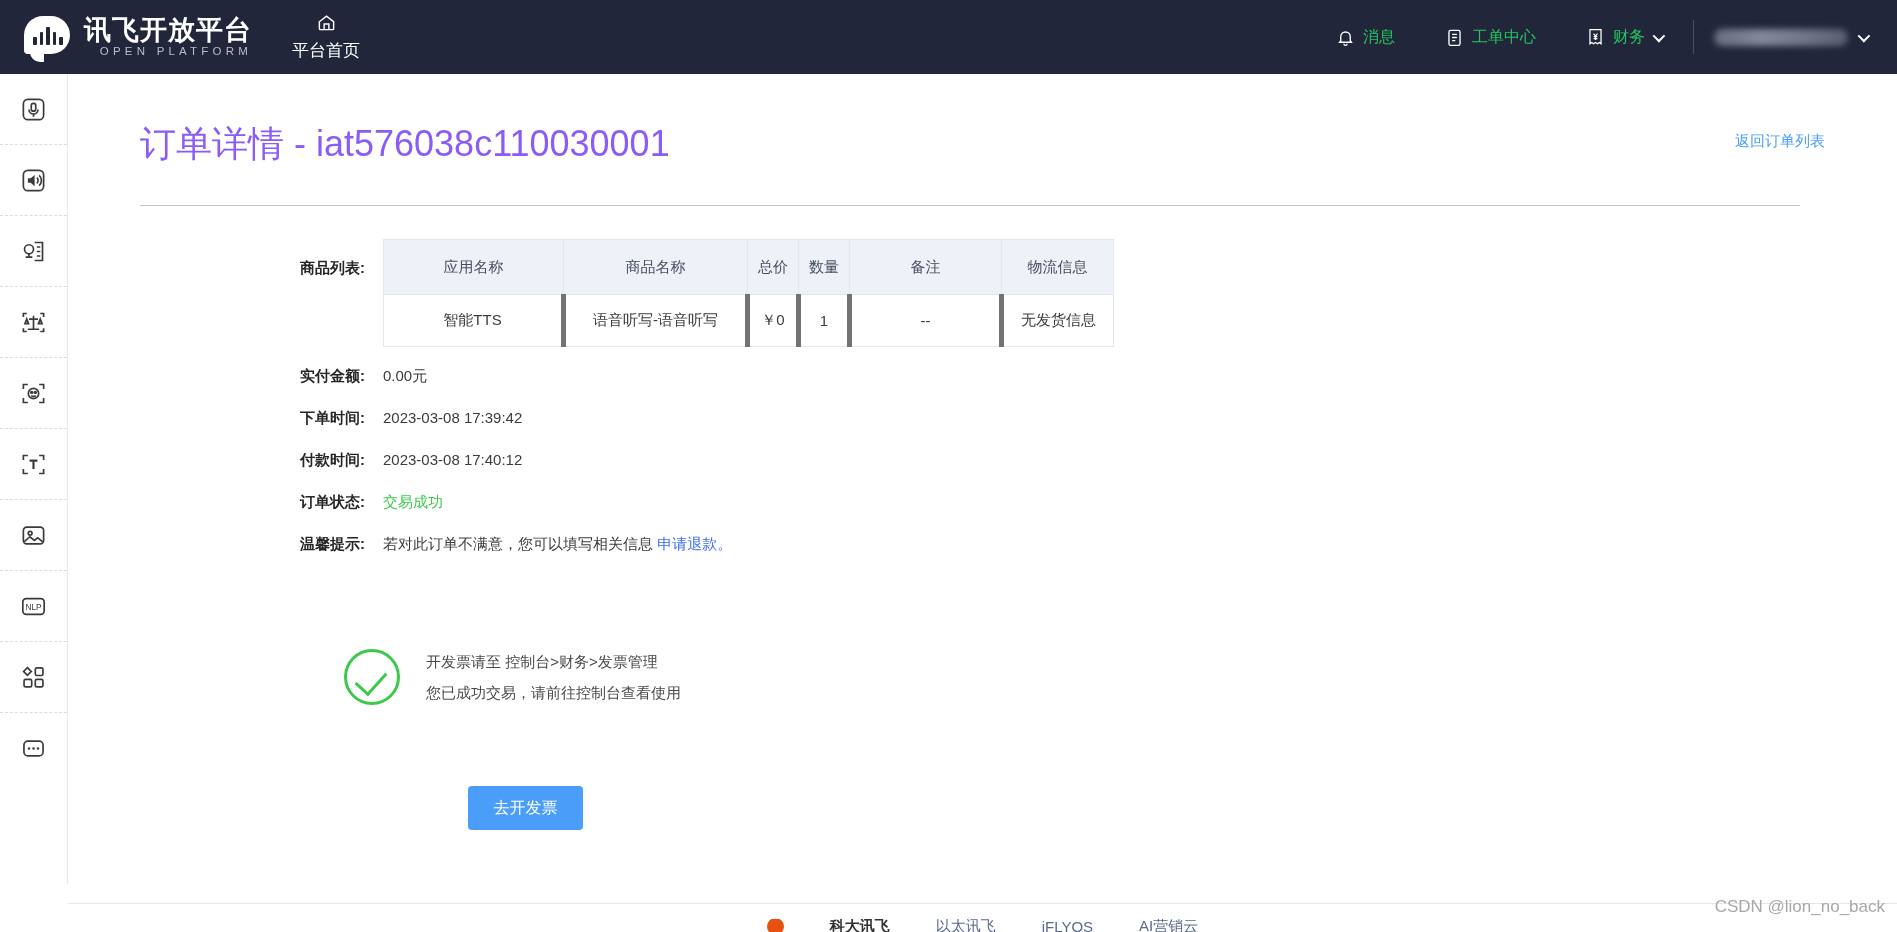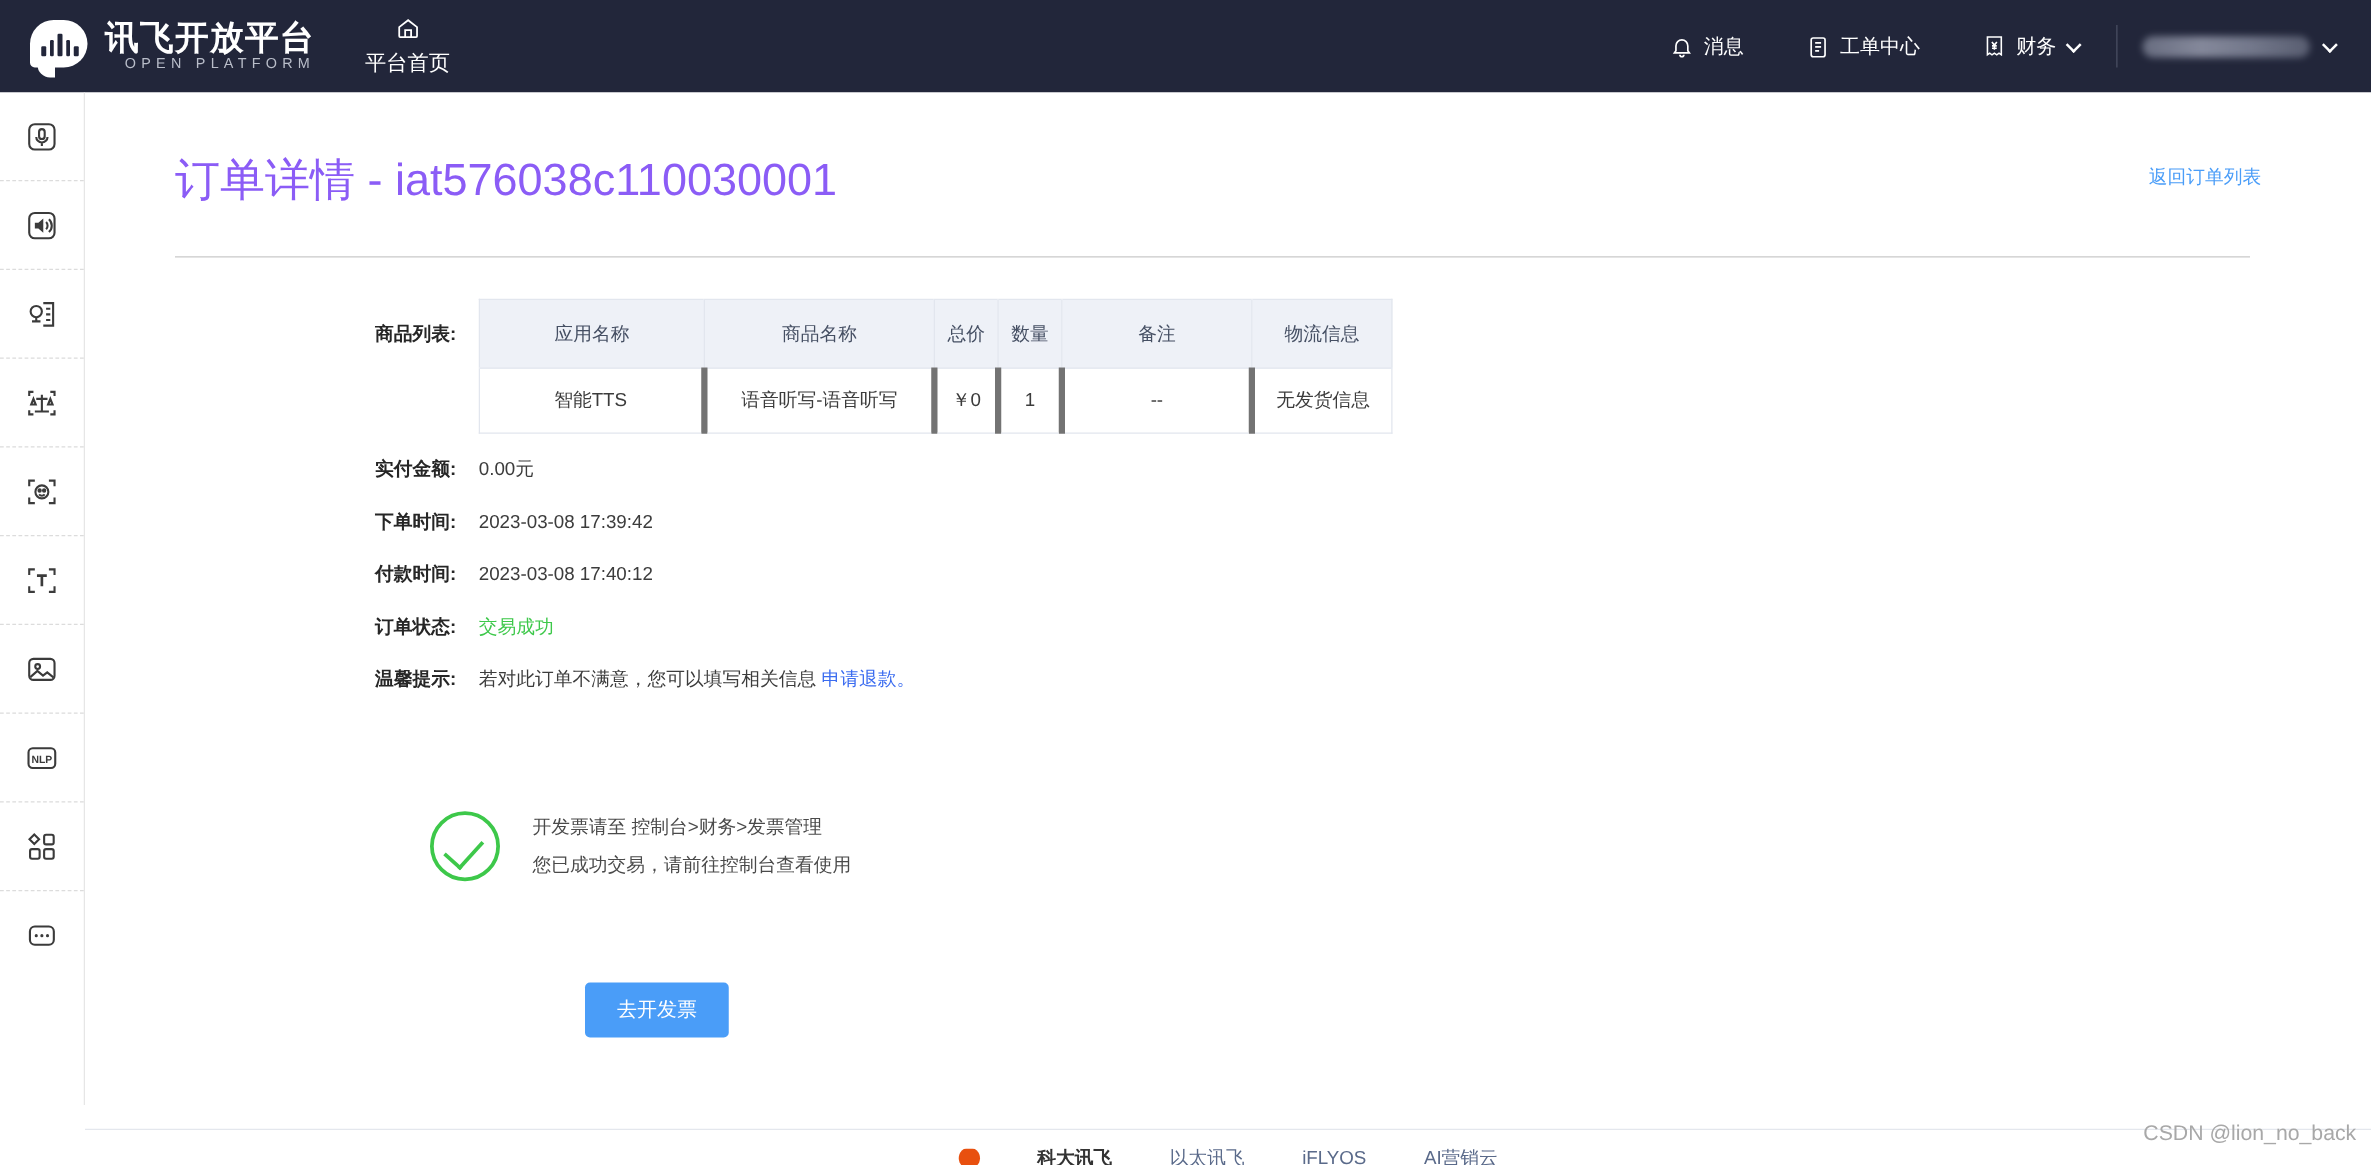--- a/index.html
+++ b/index.html
@@ -40,52 +40,52 @@
   }
   .nav-home{
     display:flex; align-items:center; gap:7px;
     margin-left:40px; color:#fff; font-size:17px; cursor:pointer;flex-direction:column;
   }
   .nav-right{
     margin-left:auto; display:flex; align-items:center; height:100%;
   }
   .nav-item{
     display:flex; align-items:center; gap:8px;
-    color:#ffffff; font-size:16px; padding:0 25px; cursor:pointer; white-space:nowrap;
+    color:#22c55e; font-size:16px; padding:0 25px; cursor:pointer; white-space:nowrap;
   }
   .nav-sep{ width:1px; height:34px; background:#4a4f63; margin:0 6px; }
   .user-box{ display:flex; align-items:center; gap:10px; padding:0 30px 0 14px; cursor:pointer; }
   .user-blur{
     width:134px; height:17px; border-radius:9px;
     background:linear-gradient(90deg,#6e7386,#8d91a3 35%,#7a7f92 65%,#5d6275);
     filter:blur(3px); opacity:.92;
   }
   .chev{ display:inline-block; width:9px; height:9px;
     border-right:2px solid #fff; border-bottom:2px solid #fff;
     transform:rotate(45deg) translateY(-2px); }
 
   
   .sidebar{
     position:absolute; top:74px; left:0; width:68px; height:810px;
-    background:#fff; border-right:1px solid #e6e6e6;font-weight:bold;
+    background:#fff; border-right:1px solid #e6e6e6;
   }
   .side-item{
     height:71px; display:flex; align-items:center; justify-content:center;
     border-bottom:1px dashed #dcdcdc; cursor:pointer; color:#3b3b3b;
   }
   .side-item:last-child{ border-bottom:none; }
 
   
   .main{ position:absolute; top:74px; left:68px; width:1829px; height:858px; background:#fff; }
   .page-title{
     position:absolute; left:72px; top:46px;
     font-size:36px; color:#8b5cf6; font-weight:normal; white-space:nowrap;
   }
   .back-link{
-    position:absolute; right:88px; top:58px;
+    position:absolute; right:72px; top:58px;
     font-size:15px; color:#4a9df8; cursor:pointer; white-space:nowrap;
   }
   .title-rule{
     position:absolute; left:72px; top:131px; width:1660px; height:1px; background:#c9c9c9;
   }
 
   
   .detail{ position:absolute; left:0; top:165px; width:100%; }
   .row{ display:flex; align-items:flex-start; margin-bottom:20px; }
   .row-label{

